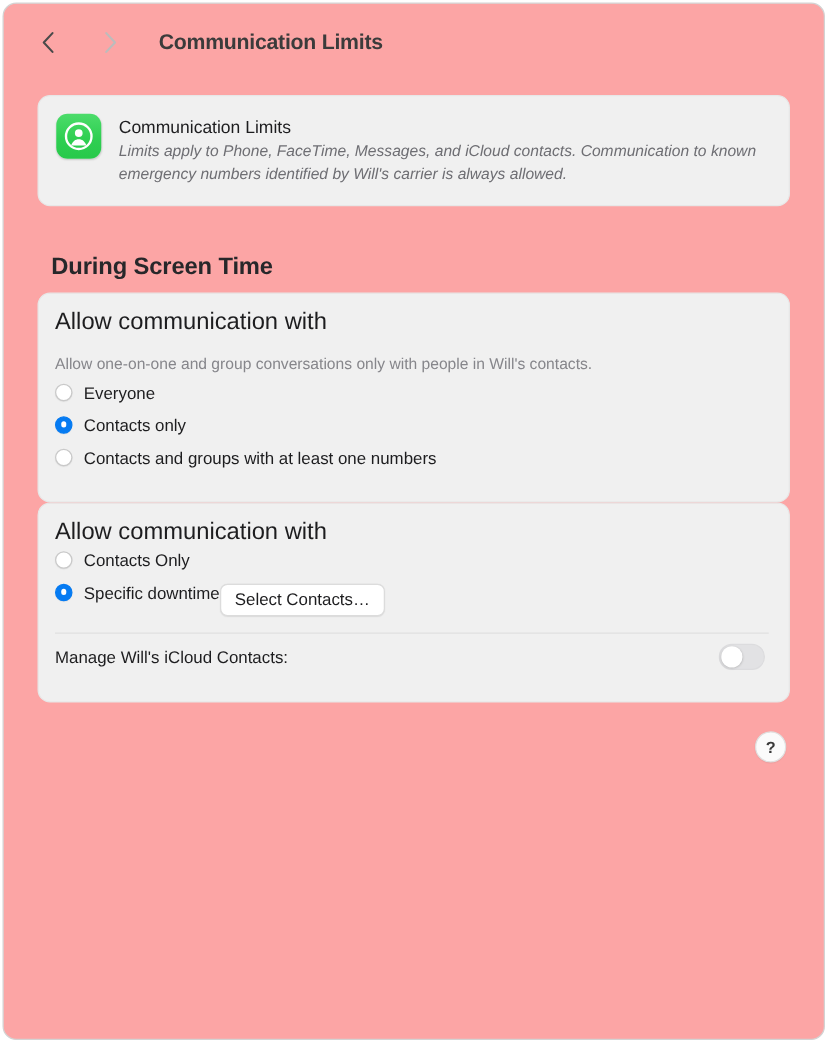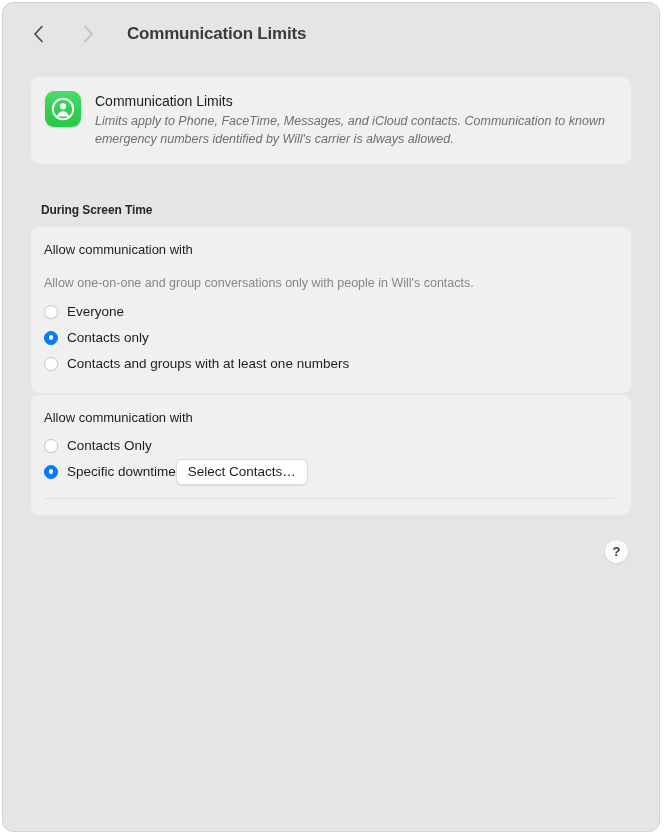--- a/index.html
+++ b/index.html
@@ -14,21 +14,21 @@
     font-family: "Liberation Sans", sans-serif;
     -webkit-font-smoothing: antialiased;
   }
 
   .window {
     position: absolute;
     left: 2px;
     top: 2px;
     width: 658px;
     height: 830px;
-    background: #e5e5e5;
+    background: #fca5a5;
     border-radius: 11px;
     border: 1px solid #d3d3d3;
     box-sizing: border-box;
     overflow: hidden;
   }
 
   
   .toolbar {
     position: relative;
     height: 62px;
@@ -109,47 +109,46 @@
   .banner-desc {
     font-size: 12.5px;
     color: #6e6e73;
     line-height: 17.5px;
     max-width: 540px;
     font-style: italic;
   }
 
   
   .section-title {
-    font-size: 12px;
+    font-size: 19px;
     font-weight: 700;
     color: #27272a;
     margin: 38px 0 9px 11px;
     letter-spacing: -0.1px;
   }
 
   
   .options {
     padding: 14px 16px 16px 13px;
   }
   .opt-heading {
-    font-size: 13px;
+    font-size: 19px;
     color: #1d1d1f;
     line-height: 18px;
   }
   .opt-sub {
     font-size: 12.5px;
     color: #86868b;
     line-height: 17.5px;
     margin-top: 16px;
     max-width: 580px;
   }
   .radio-list { margin-top: 6px; }
   .radio-row {
     display: flex;
-    align-items: center;
     height: 26px;
   }
   .radio {
     width: 14px;
     height: 14px;
     border-radius: 50%;
     flex: none;
     box-sizing: border-box;
     position: relative;
     background: #ffffff;
@@ -325,20 +324,26 @@
         </div>
         <div class="radio-row">
           <span class="radio on"></span>
           <span class="radio-label">Specific downtime</span>
           <button class="push-btn">Select Contacts…</button>
         </div>
       </div>
 
       <div class="divider"></div>
 
+      <div class="toggle-row">
+        <span class="toggle-label">Manage Will's iCloud Contacts:</span>
+        <span class="switch">
+          <span class="knob"></span>
+        </span>
+      </div>
     </div>
 
     <div class="help-wrap">
       <div class="help-btn">
         <span>?</span>
       </div>
     </div>
 
   </div>
 </div>

